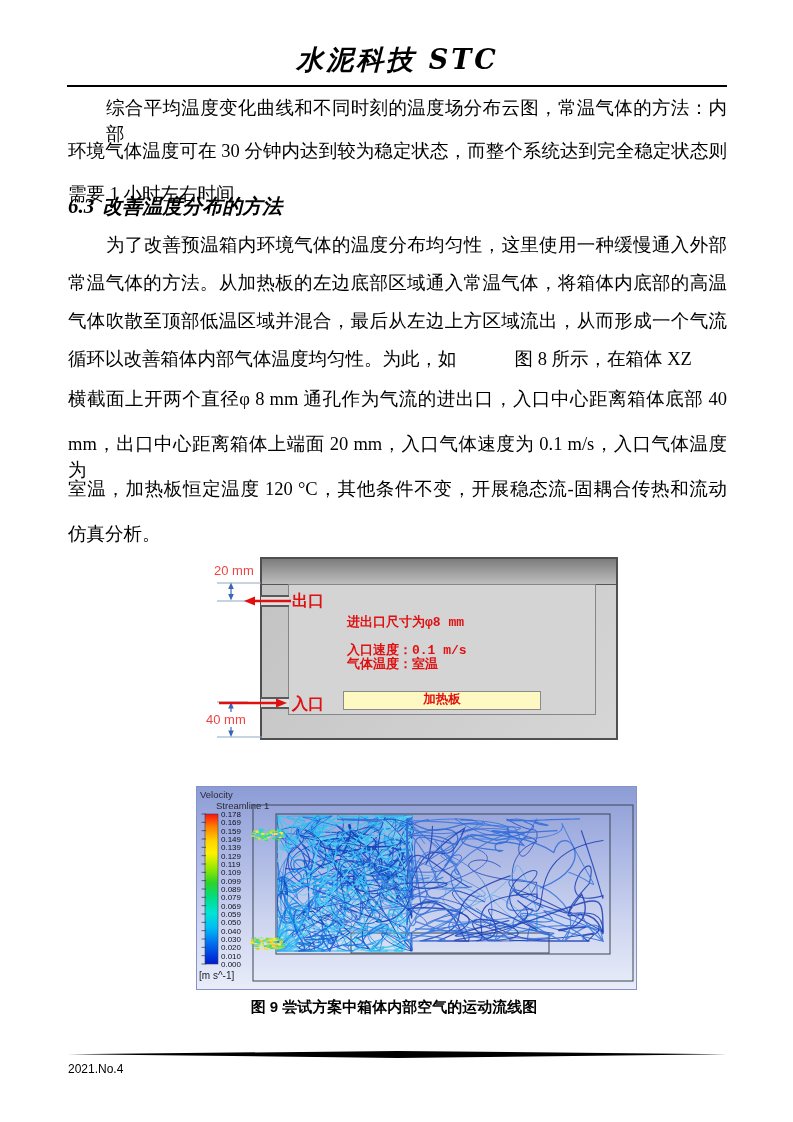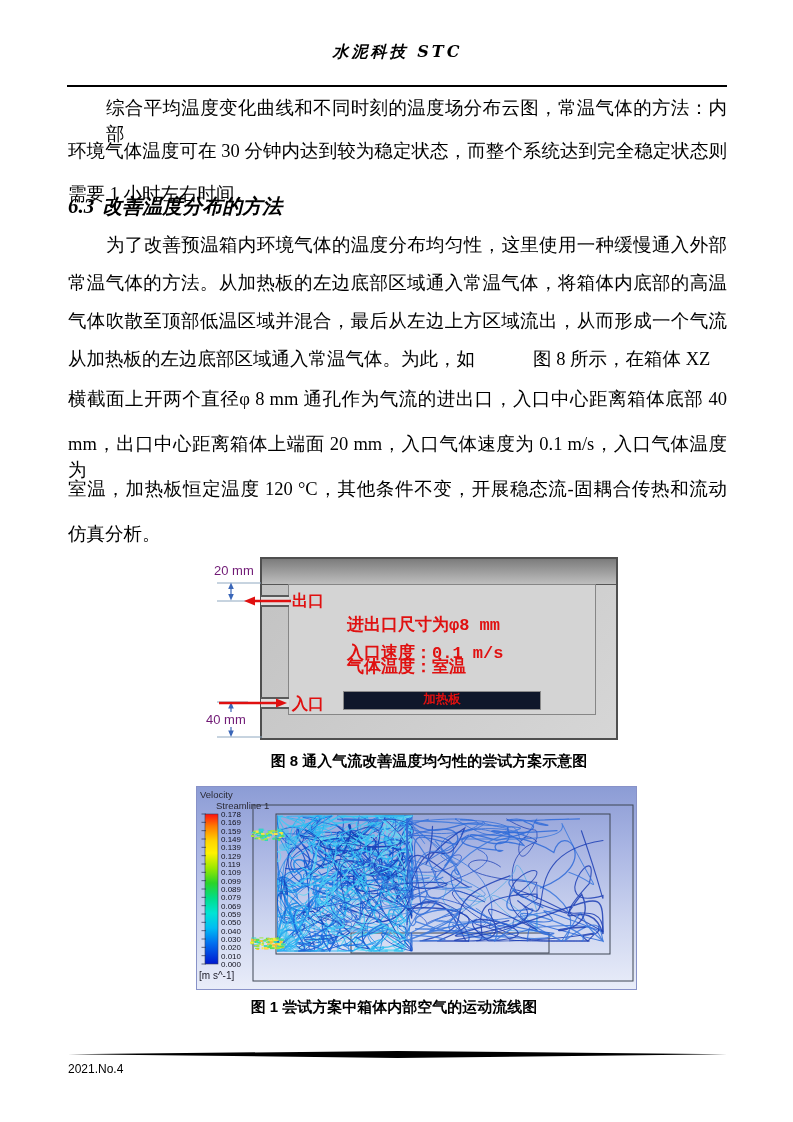--- a/index.html
+++ b/index.html
@@ -1,21 +1,21 @@
 <!DOCTYPE html>
 <html><head>
 <meta charset="utf-8">
 <style>
   html,body{margin:0;padding:0;background:#9a9a9a;}
   .page{position:relative;width:793px;height:1122px;background:#ffffff;overflow:hidden;
         font-family:"Liberation Serif","DejaVu Serif",serif;color:#000;}
   .abs{position:absolute;}
 
   
-  .journal-title{top:42px;left:68px;width:659px;text-align:center;font-size:16px;font-weight:bold;
+  .journal-title{top:42px;left:68px;width:659px;text-align:center;font-size:27px;font-weight:bold;
                  font-style:italic;letter-spacing:3px;font-family:"DejaVu Serif",serif;}
   .header-rule{top:85px;left:67px;width:660px;height:2px;background:#000;}
 
   
   .tline{position:absolute;left:68px;width:659px;height:26px;line-height:26px;font-size:18.5px;white-space:nowrap;}
   .just{white-space:normal;text-align:justify;text-align-last:justify;text-justify:inter-character;}
   .indent{padding-left:38px;width:621px;}
   .refgap{display:inline-block;width:58px;}
   .sec-head{position:absolute;left:68px;top:197px;height:28px;line-height:18px;font-style:italic;}
   .sec-num{font-family:"Liberation Serif",serif;font-weight:bold;font-size:21px;}
@@ -23,24 +23,24 @@
 
   
   .f8-outer{left:260px;top:557px;width:358px;height:183px;background:linear-gradient(135deg,#c2c2c2,#d6d6d6);
             border:2px solid #4f4f4f;box-sizing:border-box;}
   .f8-band{left:262px;top:559px;width:354px;height:25px;background:linear-gradient(180deg,#7c7c7c,#bebebe);
            border-bottom:1px solid #555;}
   .f8-inner{left:288px;top:584px;width:308px;height:131px;background:#d4d4d4;border:1px solid #868686;box-sizing:border-box;}
   .f8-notch{left:261px;width:28px;height:12px;background:#e0e0e0;border-top:2px solid #5a5a5a;border-bottom:2px solid #5a5a5a;box-sizing:border-box;}
   .f8-red{font-family:Liberation Mono, monospace;font-weight:bold;color:#e01010;}
   .f8-port-label{font-size:16px;}
-  .f8-ann{left:347px;font-size:17px;}
-  .f8-heater{left:343px;top:691px;width:196px;height:17px;background:#0f172a;border:1px solid #8a8a8a;
+  .f8-ann{left:347px;font-size:13px;}
+  .f8-heater{left:343px;top:691px;width:196px;height:17px;background:#fef9c3;border:1px solid #8a8a8a;
              text-align:center;line-height:17px;font-size:12.5px;}
-  .f8-dim{font-family:"Liberation Sans",sans-serif;font-size:13px;color:#701a75;}
+  .f8-dim{font-family:"Liberation Sans",sans-serif;font-size:13px;color:#ef4444;}
   .dim40{background:#ffffff;padding:0 2px;}
   .fig-caption{position:absolute;text-align:center;font-family:"Liberation Sans",sans-serif;
                font-weight:700;font-size:15px;color:#000;}
 
   
   .f9-img{left:196px;top:786px;width:441px;height:204px;border:1px solid #8892c8;box-sizing:border-box;
           background:linear-gradient(180deg,#8c9cd5 0%,#a9b5e3 30%,#ccd4ef 66%,#e9edf9 100%);}
   .f9-legend{position:absolute;font-family:"Liberation Sans",sans-serif;color:#2a2a35;font-size:9.5px;line-height:11px;}
   .f9-unit{position:absolute;font-family:"Liberation Sans",sans-serif;color:#1c1c28;font-size:10px;}
 
@@ -64,21 +64,21 @@
   </div>
 
   <div class="sec-head">
     <span class="sec-num">6.3</span><span class="sec-title">改善温度分布的方法</span>
   </div>
 
   <div>
     <div class="tline just indent" style="top:232px">为了改善预温箱内环境气体的温度分布均匀性，这里使用一种缓慢通入外部</div>
     <div class="tline just" style="top:270px">常温气体的方法。从加热板的左边底部区域通入常温气体，将箱体内底部的高温</div>
     <div class="tline just" style="top:308px">气体吹散至顶部低温区域并混合，最后从左边上方区域流出，从而形成一个气流</div>
-    <div class="tline" style="top:346px"><span>从加热板的左边底部区域通入常温气体。为此，如</span><span class="refgap"></span><span>图 8 所示，在箱体 XZ</span></div>
+    <div class="tline" style="top:346px"><span>循环以改善箱体内部气体温度均匀性。为此，如</span><span class="refgap"></span><span>图 8 所示，在箱体 XZ</span></div>
     <div class="tline just" style="top:386px">横截面上开两个直径φ 8 mm 通孔作为气流的进出口，入口中心距离箱体底部 40</div>
     <div class="tline just" style="top:431px">mm，出口中心距离箱体上端面 20 mm，入口气体速度为 0.1 m/s，入口气体温度为</div>
     <div class="tline just" style="top:476px">室温，加热板恒定温度 120 °C，其他条件不变，开展稳态流-固耦合传热和流动</div>
     <div class="tline" style="top:521px">仿真分析。</div>
   </div>
 
   <div>
     <div class="abs f8-outer"></div>
     <div class="abs f8-band"></div>
     <div class="abs f8-inner"></div>
@@ -122,21 +122,20 @@
     <polygon fill="#000" points="68,1054.2 397.5,1051 727,1054.2 397.5,1058"></polygon>
   </svg>
 
   <div class="abs f8-red f8-port-label" style="left:292px;top:591px">出口</div>
   <div class="abs f8-red f8-port-label" style="left:292px;top:694px">入口</div>
   <div class="abs f8-red f8-ann" style="top:613px">进出口尺寸为φ8 mm</div>
   <div class="abs f8-red f8-ann" style="top:641px">入口速度：0.1 m/s</div>
   <div class="abs f8-red f8-ann" style="top:655px">气体温度：室温</div>
   <div class="abs f8-dim" style="left:214px;top:563px">20 mm</div>
   <div class="abs f8-dim dim40" style="left:204px;top:712px">40 mm</div>
-  <div class="fig-caption" style="left:100px;top:752px;width:658px">图 8 通入气流改善温度均匀性的尝试方案示意图</div>
 
   <div class="abs f9-img">
     <svg id="f9svg" width="439" height="202" viewBox="0 0 439 202">
       <defs>
         <linearGradient id="cbar" x1="0" y1="0" x2="0" y2="1">
           <stop offset="0" stop-color="#ff1010"></stop>
           <stop offset="0.08" stop-color="#ff7a00"></stop>
           <stop offset="0.18" stop-color="#ffd400"></stop>
           <stop offset="0.26" stop-color="#fff200"></stop>
           <stop offset="0.36" stop-color="#9ae800"></stop>
@@ -485,17 +484,17 @@
           <rect x="72.8" y="151.1" width="3.0" height="1.9" fill="#9be83a" opacity="0.95"></rect>
           <rect x="73.6" y="152.3" width="1.7" height="1.9" fill="#ffe838" opacity="0.95"></rect>
           <rect x="75.3" y="156.8" width="2.8" height="2.4" fill="#ffc030" opacity="0.95"></rect>
           <rect x="54.4" y="150.5" width="4.8" height="1.1" fill="#2ed8b8" opacity="0.95"></rect>
         </g>
     </svg>
   </div>
   <div class="f9-legend" style="left:200px;top:789px">Velocity</div>
   <div class="f9-legend" style="left:216px;top:800px">Streamline 1</div>
   <div class="f9-unit" style="left:199px;top:970px">[m s^-1]</div>
-  <div class="fig-caption" style="left:68px;top:998px;width:652px">图 1 尝试方案中箱体内部空气的运动流线图</div>
+  <div class="fig-caption" style="left:68px;top:998px;width:652px">图 9 尝试方案中箱体内部空气的运动流线图</div>
 
   <div class="footer-text" style="left:68px;top:1062px;width:630px;text-align:left">2021.No.4</div>
 
 </div>
 
 </body></html>

